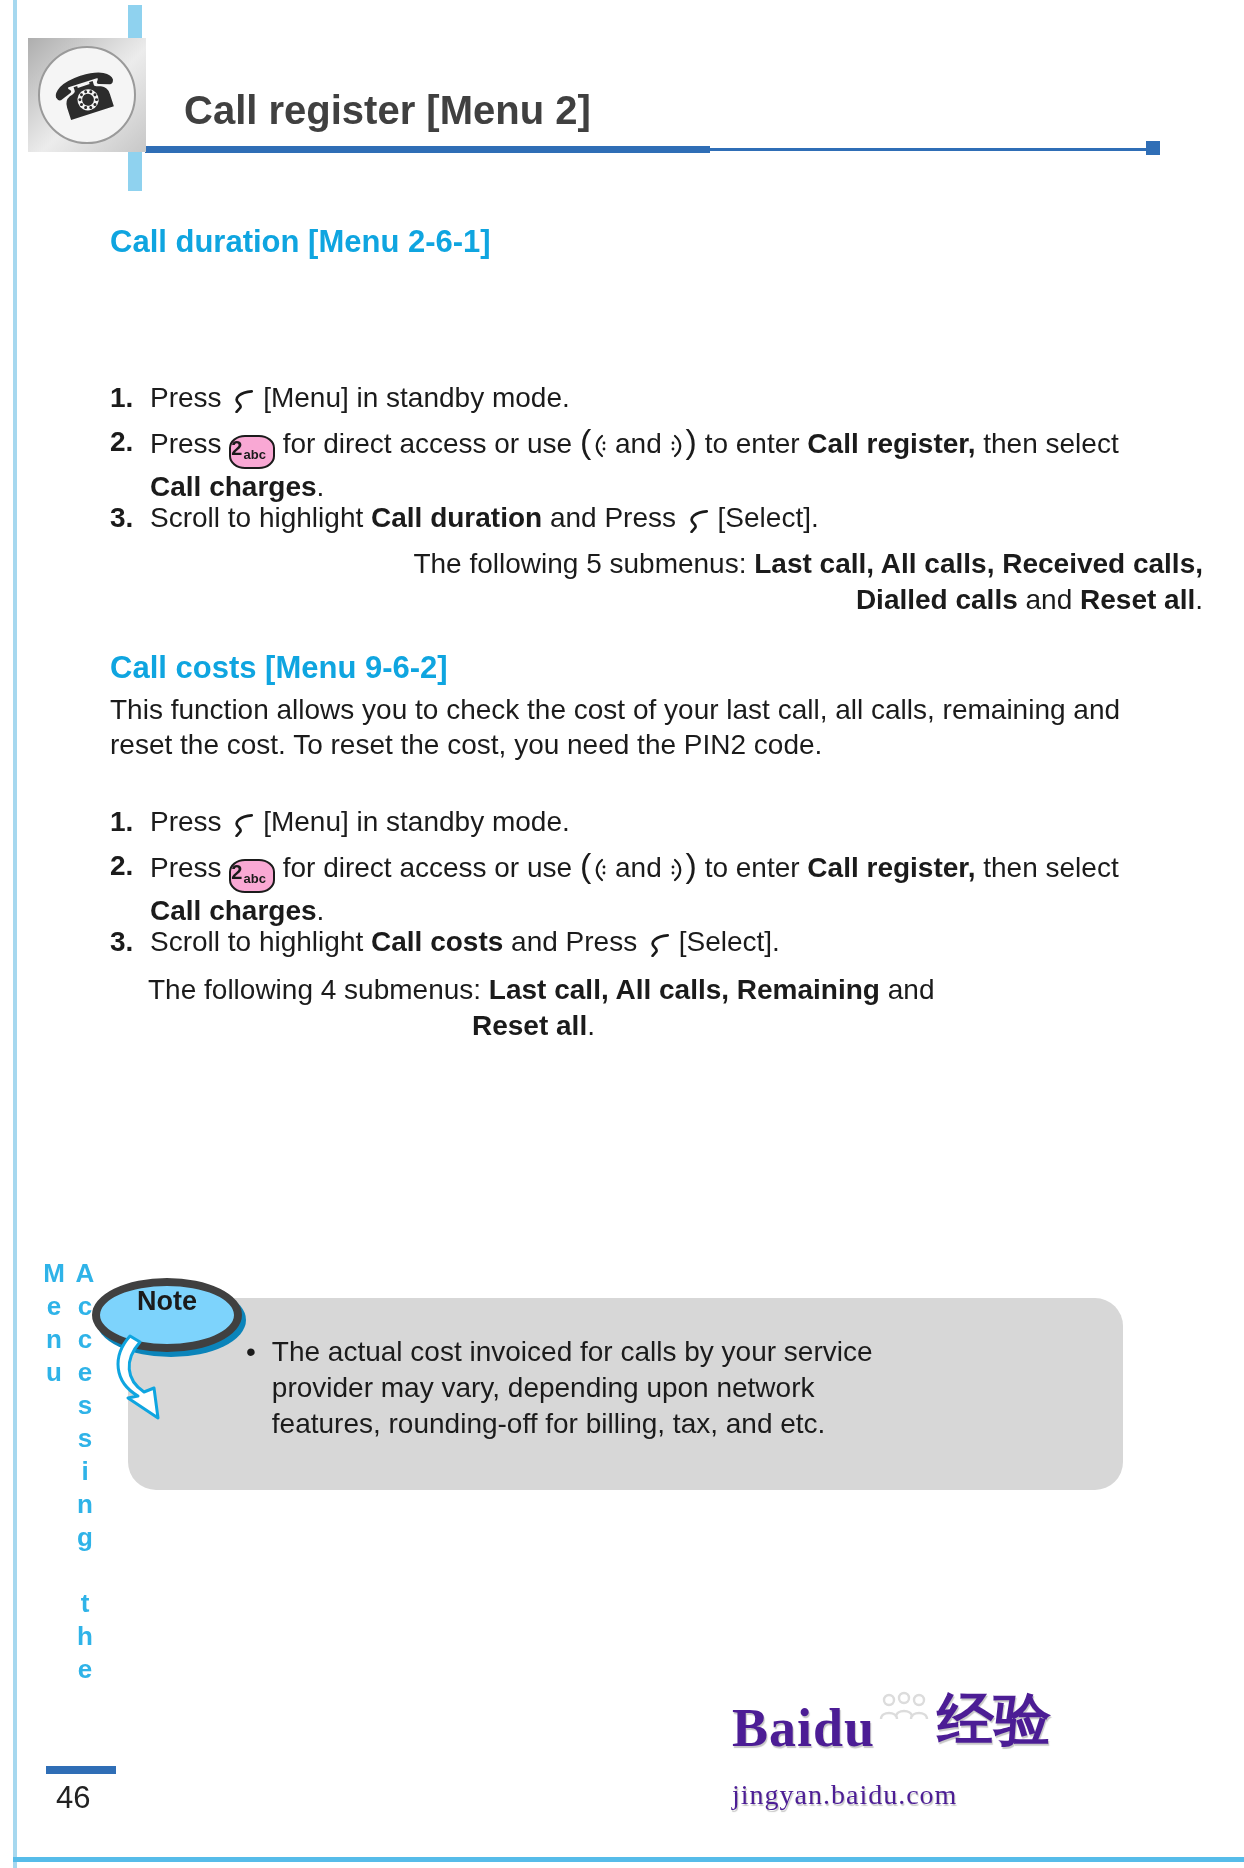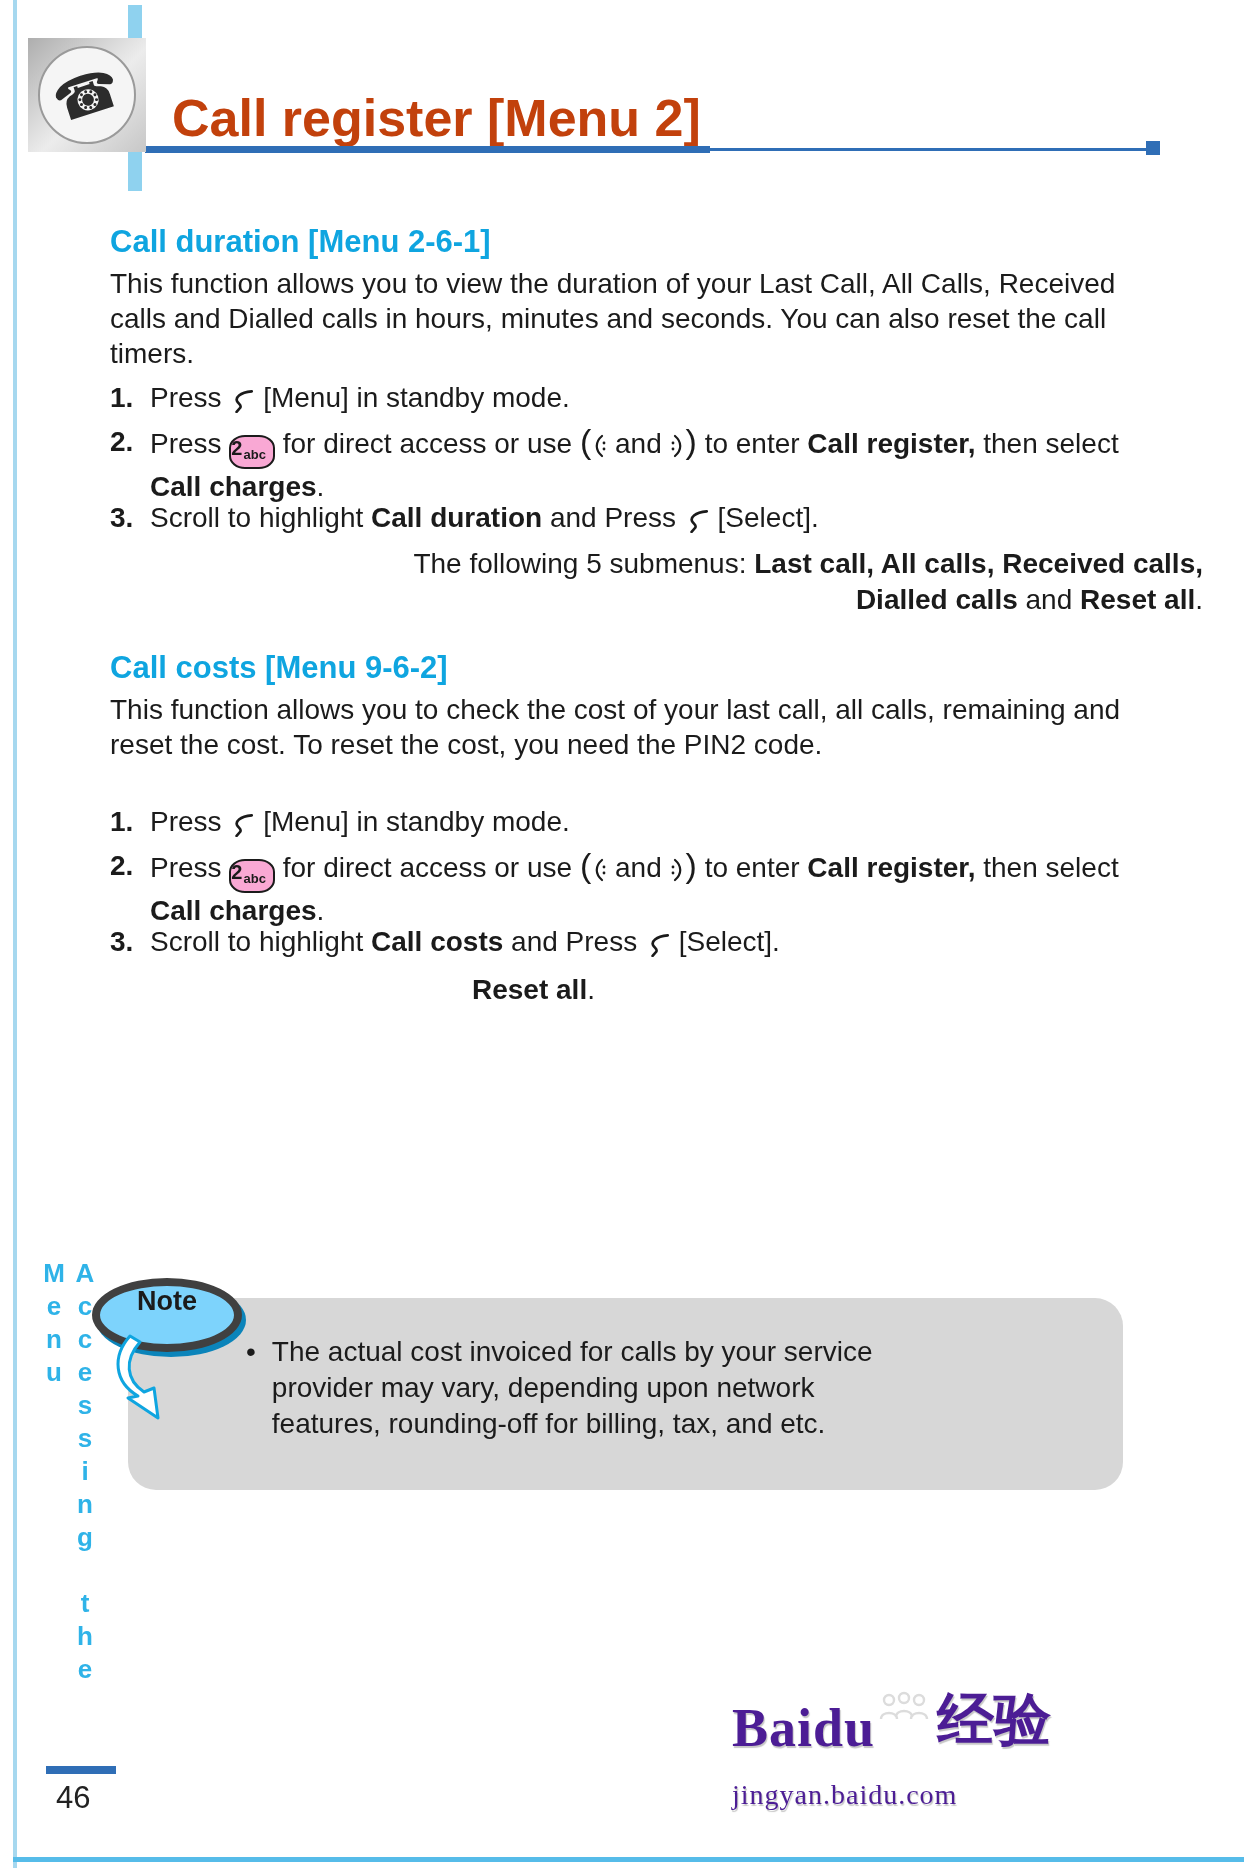--- a/index.html
+++ b/index.html
@@ -12,21 +12,21 @@
   .bottom-line{left:13px;bottom:6px;width:1231px;height:5px;background:#56bce9;}
   .title-accent{left:128px;top:5px;width:14px;height:186px;background:#8fd2ef;z-index:0;}
 
   .icon-box{left:28px;top:38px;width:118px;height:114px;z-index:1;
             background:linear-gradient(135deg,#aeaeae,#ececec 55%,#c7c7c7);
             display:flex;align-items:center;justify-content:center;}
   .icon-circle{width:94px;height:94px;border-radius:50%;background:#f5f5f5;border:2px solid #9a9a9a;
                display:flex;align-items:center;justify-content:center;}
   .phone-glyph{font-size:54px;color:#2c2c2c;transform:rotate(-18deg);line-height:1;}
 
-  .page-title{left:172px;top:88px;font-size:52px;font-weight:700;color:#c2410c;letter-spacing:0;}
+  .page-title{left:184px;top:88px;font-size:40px;font-weight:700;color:#404040;letter-spacing:0;}
   .rule-thick{left:145px;top:146px;width:565px;height:7px;background:#2f6eb6;}
   .rule-thin{left:710px;top:148px;width:440px;height:3px;background:#2f6eb6;}
   .rule-square{left:1146px;top:141px;width:14px;height:14px;background:#2f6eb6;}
 
   
   .h-cyan{font-size:31px;font-weight:700;color:#0fa5e0;}
   .para{font-size:28px;line-height:35px;width:1055px;}
   .step{display:flex;font-size:28px;line-height:35px;width:1055px;}
   .num{width:40px;flex:none;font-weight:700;}
   .stepbody{flex:1;}
@@ -82,21 +82,20 @@
     </div>
   </div>
 
   <div class="abs page-title">Call register [Menu 2]</div>
   <div class="abs rule-thick"></div>
   <div class="abs rule-thin"></div>
   <div class="abs rule-square"></div>
 
   <div class="abs h-cyan" style="left:110px;top:224px;">Call duration [Menu 2-6-1]</div>
 
-  <div class="abs para" style="left:110px;top:266px;">This function allows you to view the duration of your Last Call, All Calls, Received calls and Dialled calls in hours, minutes and seconds. You can also reset the call timers.</div>
 
   <div class="abs step" style="left:110px;top:380px;">
     <span class="num">1.</span>
     <div class="stepbody">
       <span>Press</span>
       <span class="inl-icon"><svg width="26" height="26" viewBox="0 0 24 24">
             <path d="M21 4 C10 5 5 10 8 14 C10 16.5 11.5 17 10.5 19 L7 23" fill="none" stroke="#1a1a1a" stroke-width="2.4" stroke-linecap="round"></path>
           </svg></span>
       <span>[Menu] in standby mode.</span>
     </div>
@@ -197,20 +196,25 @@
       <b>Call costs</b>
       <span>and Press</span>
       <span class="inl-icon"><svg width="26" height="26" viewBox="0 0 24 24">
             <path d="M21 4 C10 5 5 10 8 14 C10 16.5 11.5 17 10.5 19 L7 23" fill="none" stroke="#1a1a1a" stroke-width="2.4" stroke-linecap="round"></path>
           </svg></span>
       <span>[Select].</span>
     </div>
   </div>
 
   <div class="abs submenu" style="left:148px;top:972px;">
+    <div>
+      <span>The following 4 submenus:</span>
+      <b>Last call, All calls, Remaining</b>
+      <span>and</span>
+    </div>
     <div class="sub-line2">
       <b>Reset all</b><span>.</span>
     </div>
   </div>
 
   <div class="abs note-box">
     <div class="note-text">
       <span class="bullet">•</span>
       <span>The actual cost invoiced for calls by your service provider may vary, depending upon network features, rounding-off for billing, tax, and etc.</span>
     </div>

